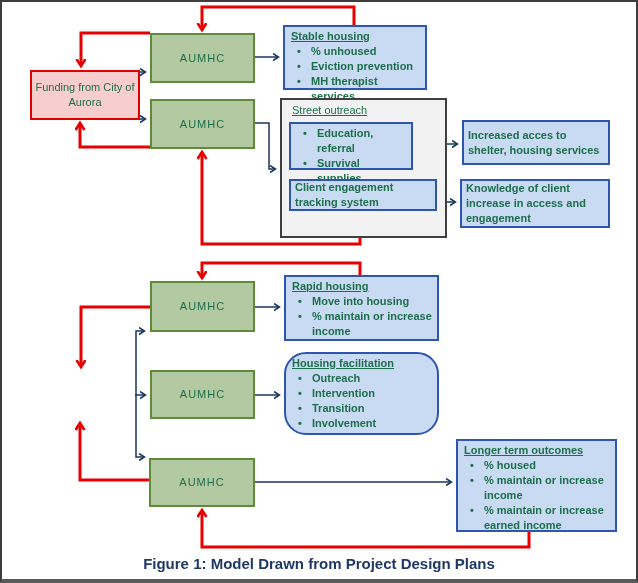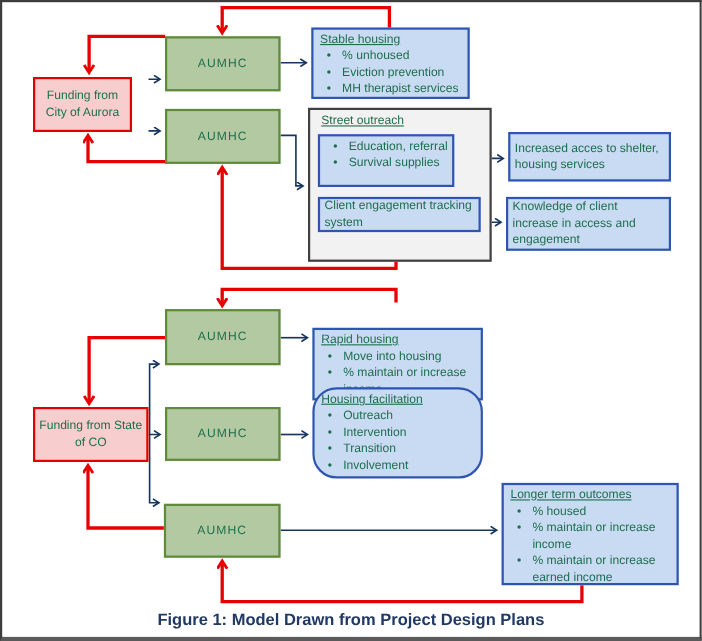--- a/index.html
+++ b/index.html
@@ -19,21 +19,21 @@
   .rline{stroke:var(--red); stroke-width:3; fill:none;}
   .nline{stroke:var(--navy); stroke-width:1.5; fill:none;}
   .rhead{stroke:var(--red); stroke-width:2.6; fill:none;}
   .nhead{stroke:var(--navy); stroke-width:1.5; fill:none;}
   .box{position:absolute; box-sizing:border-box; color:var(--text_green);
        font-size:11px; line-height:15px;}
   .pink{background:var(--pink_fill); border:2px solid var(--pink_border);
         display:flex; align-items:center; justify-content:center; text-align:center;}
   .green{background:var(--green_fill); border:2px solid var(--green_border);
         display:flex; align-items:center; justify-content:center; letter-spacing:1px;}
-  .blue{background:var(--blue_fill); border:2px solid var(--blue_border); padding:2px 4px;}
+  .blue{background:var(--blue_fill); border:2px solid var(--blue_border); padding:2px 4px;font-weight:bold;}
   .blue.center{display:flex; align-items:center; justify-content:center;
         padding:2px 4px;}
   .gray{background:var(--gray_fill); border:2px solid #3f3f3f; padding:3px 8px;}
   .box-title{text-decoration:underline; display:block; padding-left:2px; white-space:nowrap;}
   .box ul{margin:0; padding:0; list-style:none;}
   .box li{position:relative; padding-left:22px;}
   .box li::before{content:"\2022"; position:absolute; left:8px;}
   .caption{position:absolute; left:0; top:553px; width:100%; text-align:center;
         color:var(--caption); font-size:15px; font-weight:bold;}
 </style>
@@ -68,21 +68,21 @@
     <polyline class="nline" points="435,142 455,142" marker-end="url(#mnavy)"></polyline>
     <polyline class="nline" points="435,200 453,200" marker-end="url(#mnavy)"></polyline>
     <polyline class="nline" points="133,393 143,393" marker-end="url(#mnavy)"></polyline>
     <polyline class="nline" points="134,393 134,329 142,329" marker-end="url(#mnavy)"></polyline>
     <polyline class="nline" points="134,393 134,455 142,455" marker-end="url(#mnavy)"></polyline>
     <polyline class="nline" points="253,305 277,305" marker-end="url(#mnavy)"></polyline>
     <polyline class="nline" points="253,393 277,393" marker-end="url(#mnavy)"></polyline>
     <polyline class="nline" points="253,480 449,480" marker-end="url(#mnavy)"></polyline>
   </svg>
 
-  <div class="box pink" style="left:28px;top:68px;width:90px;height:50px;">
+  <div class="box pink" style="left:28px;top:68px;width:110px;height:50px;">
     <span>Funding from City of Aurora</span>
   </div>
 
   <div class="box green" style="left:148px;top:31px;width:105px;height:50px;">
     <span>AUMHC</span>
   </div>
 
   <div class="box green" style="left:148px;top:97px;width:105px;height:50px;">
     <span>AUMHC</span>
   </div>
@@ -112,37 +112,34 @@
   </div>
 
   <div class="box blue center" style="left:460px;top:118px;width:148px;height:45px;">
     <span>Increased acces to shelter, housing services</span>
   </div>
 
   <div class="box blue center" style="left:458px;top:177px;width:150px;height:49px;">
     <span>Knowledge of client increase in access and engagement</span>
   </div>
 
-  <div class="box pink" style="left:28px;top:368px;width:105px;height:50px;">
-    <span>Funding from State of CO</span>
-  </div>
 
   <div class="box green" style="left:148px;top:279px;width:105px;height:51px;">
     <span>AUMHC</span>
   </div>
 
   <div class="box green" style="left:148px;top:368px;width:105px;height:49px;">
     <span>AUMHC</span>
   </div>
 
   <div class="box green" style="left:147px;top:456px;width:106px;height:49px;">
     <span>AUMHC</span>
   </div>
 
-  <div class="box blue" style="left:282px;top:273px;width:155px;height:66px;margin-top:23px;">
+  <div class="box blue" style="left:282px;top:273px;width:155px;height:66px;">
     <span class="box-title">Rapid housing</span>
     <ul>
       <li>Move into housing</li>
       <li>% maintain or increase income</li>
     </ul>
   </div>
 
   <div class="box blue" style="left:282px;top:350px;width:155px;height:83px;border-radius:22px;">
     <span class="box-title">Housing facilitation</span>
     <ul>

